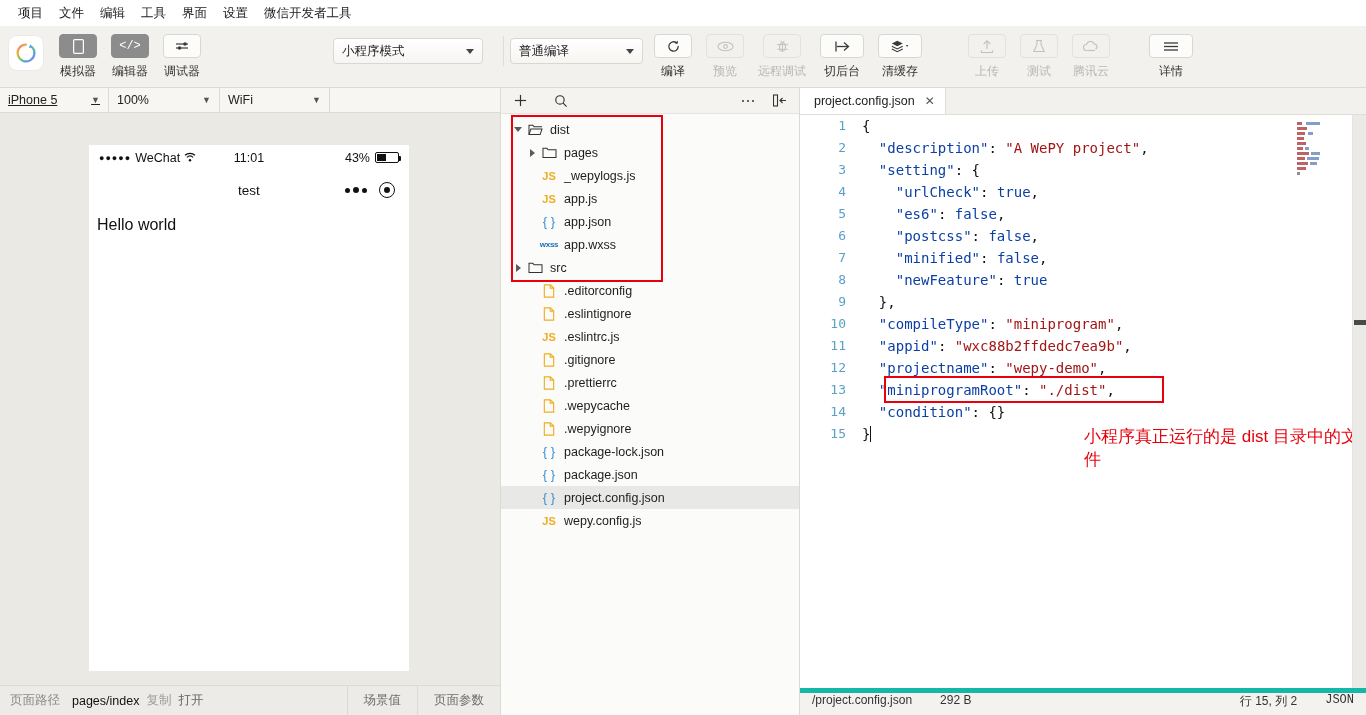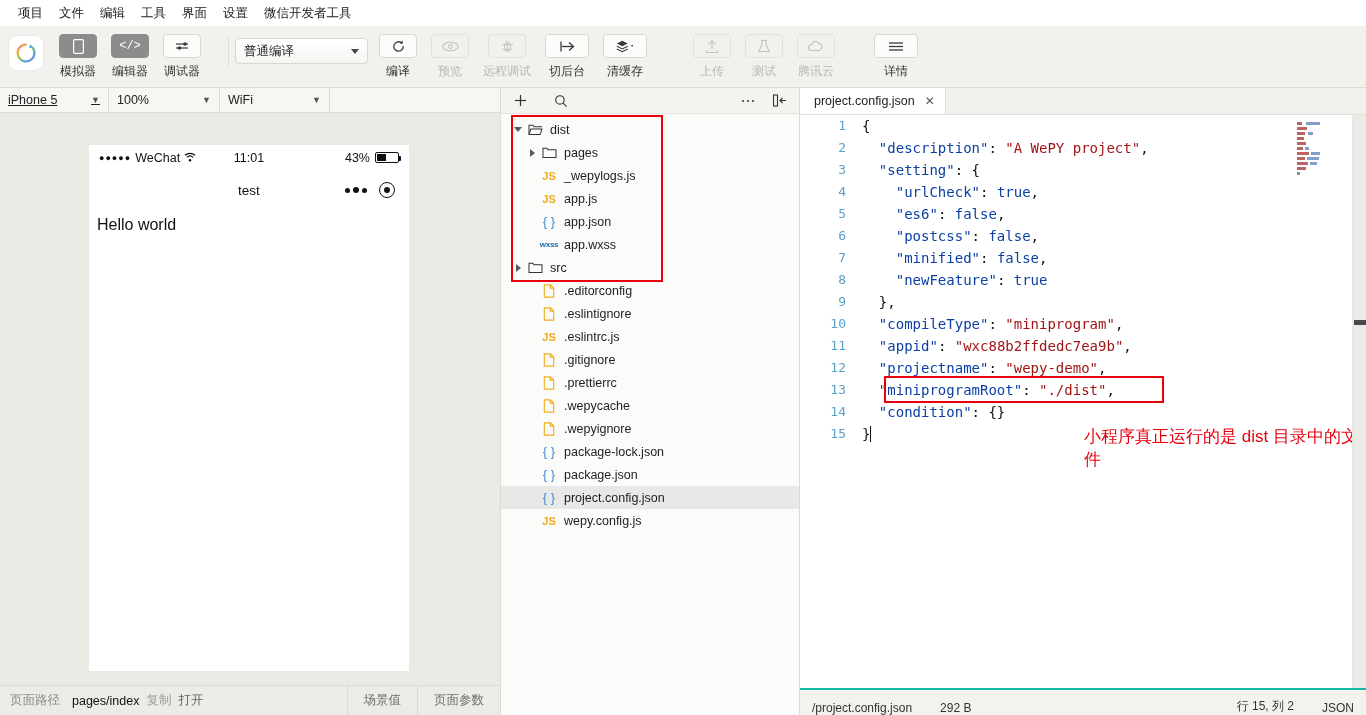--- a/index.html
+++ b/index.html
@@ -145,24 +145,24 @@
   .gnum{height:22px;line-height:22px;text-align:right;padding-right:12px;font-family:"DejaVu Sans Mono","Liberation Mono",monospace;font-size:13px;color:#5ba0c7;}
   .code{position:absolute;left:62px;top:0;right:0;}
   .cline{height:22px;line-height:22px;font-family:"DejaVu Sans Mono","Liberation Mono",monospace;font-size:14px;white-space:pre;color:#111;}
   .k{color:#0b3fa5;}
   .s{color:#a31515;}
   .b{color:#0b3fa5;}
   .p{color:#111;}
   .minimap{position:absolute;right:26px;top:6px;width:46px;height:60px;opacity:.85;}
   .vscroll{position:absolute;right:0;top:0;width:14px;height:100%;background:#eceae6;border-left:1px solid #e6e4e0;}
   .vthumb{position:absolute;left:1px;width:12px;height:5px;background:#4a4a4a;}
-  .ed-status{position:absolute;bottom:0;left:0;width:566px;height:27px;background:#f3f2ef;border-top:2px solid #14b8a6;display:flex;align-items:flex-end;font-size:12px;color:#333;padding:0 12px;}
+  .ed-status{position:absolute;bottom:0;left:0;width:566px;height:27px;background:#f3f2ef;border-top:5px solid #14b8a6;display:flex;align-items:flex-start;font-size:12px;color:#333;padding:0 12px;}
   .es-gap{width:28px;}
   .es-spacer{flex:1;}
-  .es-r{padding-left:28px;}
+  .es-r{padding-left:28px;font-family:Liberation Mono, monospace;}
   .anno{position:absolute;color:#e8000d;font-size:17px;}
   .cbox{position:absolute;border:2px solid #e8000d;pointer-events:none;}
   .caret-blk{display:inline-block;width:1px;background:#111;height:16px;vertical-align:-3px;}
 </style>
 </head>
 <body>
 
 <div class="app">
 
   <div class="menubar">
@@ -216,20 +216,26 @@
             <line x1="1" y1="4" x2="13" y2="4" stroke="currentColor" stroke-width="1.2"></line>
             <line x1="1" y1="8" x2="13" y2="8" stroke="currentColor" stroke-width="1.2"></line>
             <circle cx="10" cy="4" r="1.8" fill="currentColor"></circle>
             <circle cx="4.5" cy="8" r="1.8" fill="currentColor"></circle>
           </svg>
         </div>
         <div class="tb-label">调试器</div>
       </div>
     </div>
 
+    <div class="mode-wrap" style="margin-left:125px;">
+      <div class="select-pill" style="width:150px;">
+        <span>小程序模式</span>
+        <span class="caret"></span>
+      </div>
+    </div>
 
     <div class="tb-sep" style="margin-left:20px;"></div>
 
     <div class="compile-wrap">
       <div class="select-pill" style="width:133px;margin-right:8px;">
         <span>普通编译</span>
         <span class="caret"></span>
       </div>
     </div>
 

